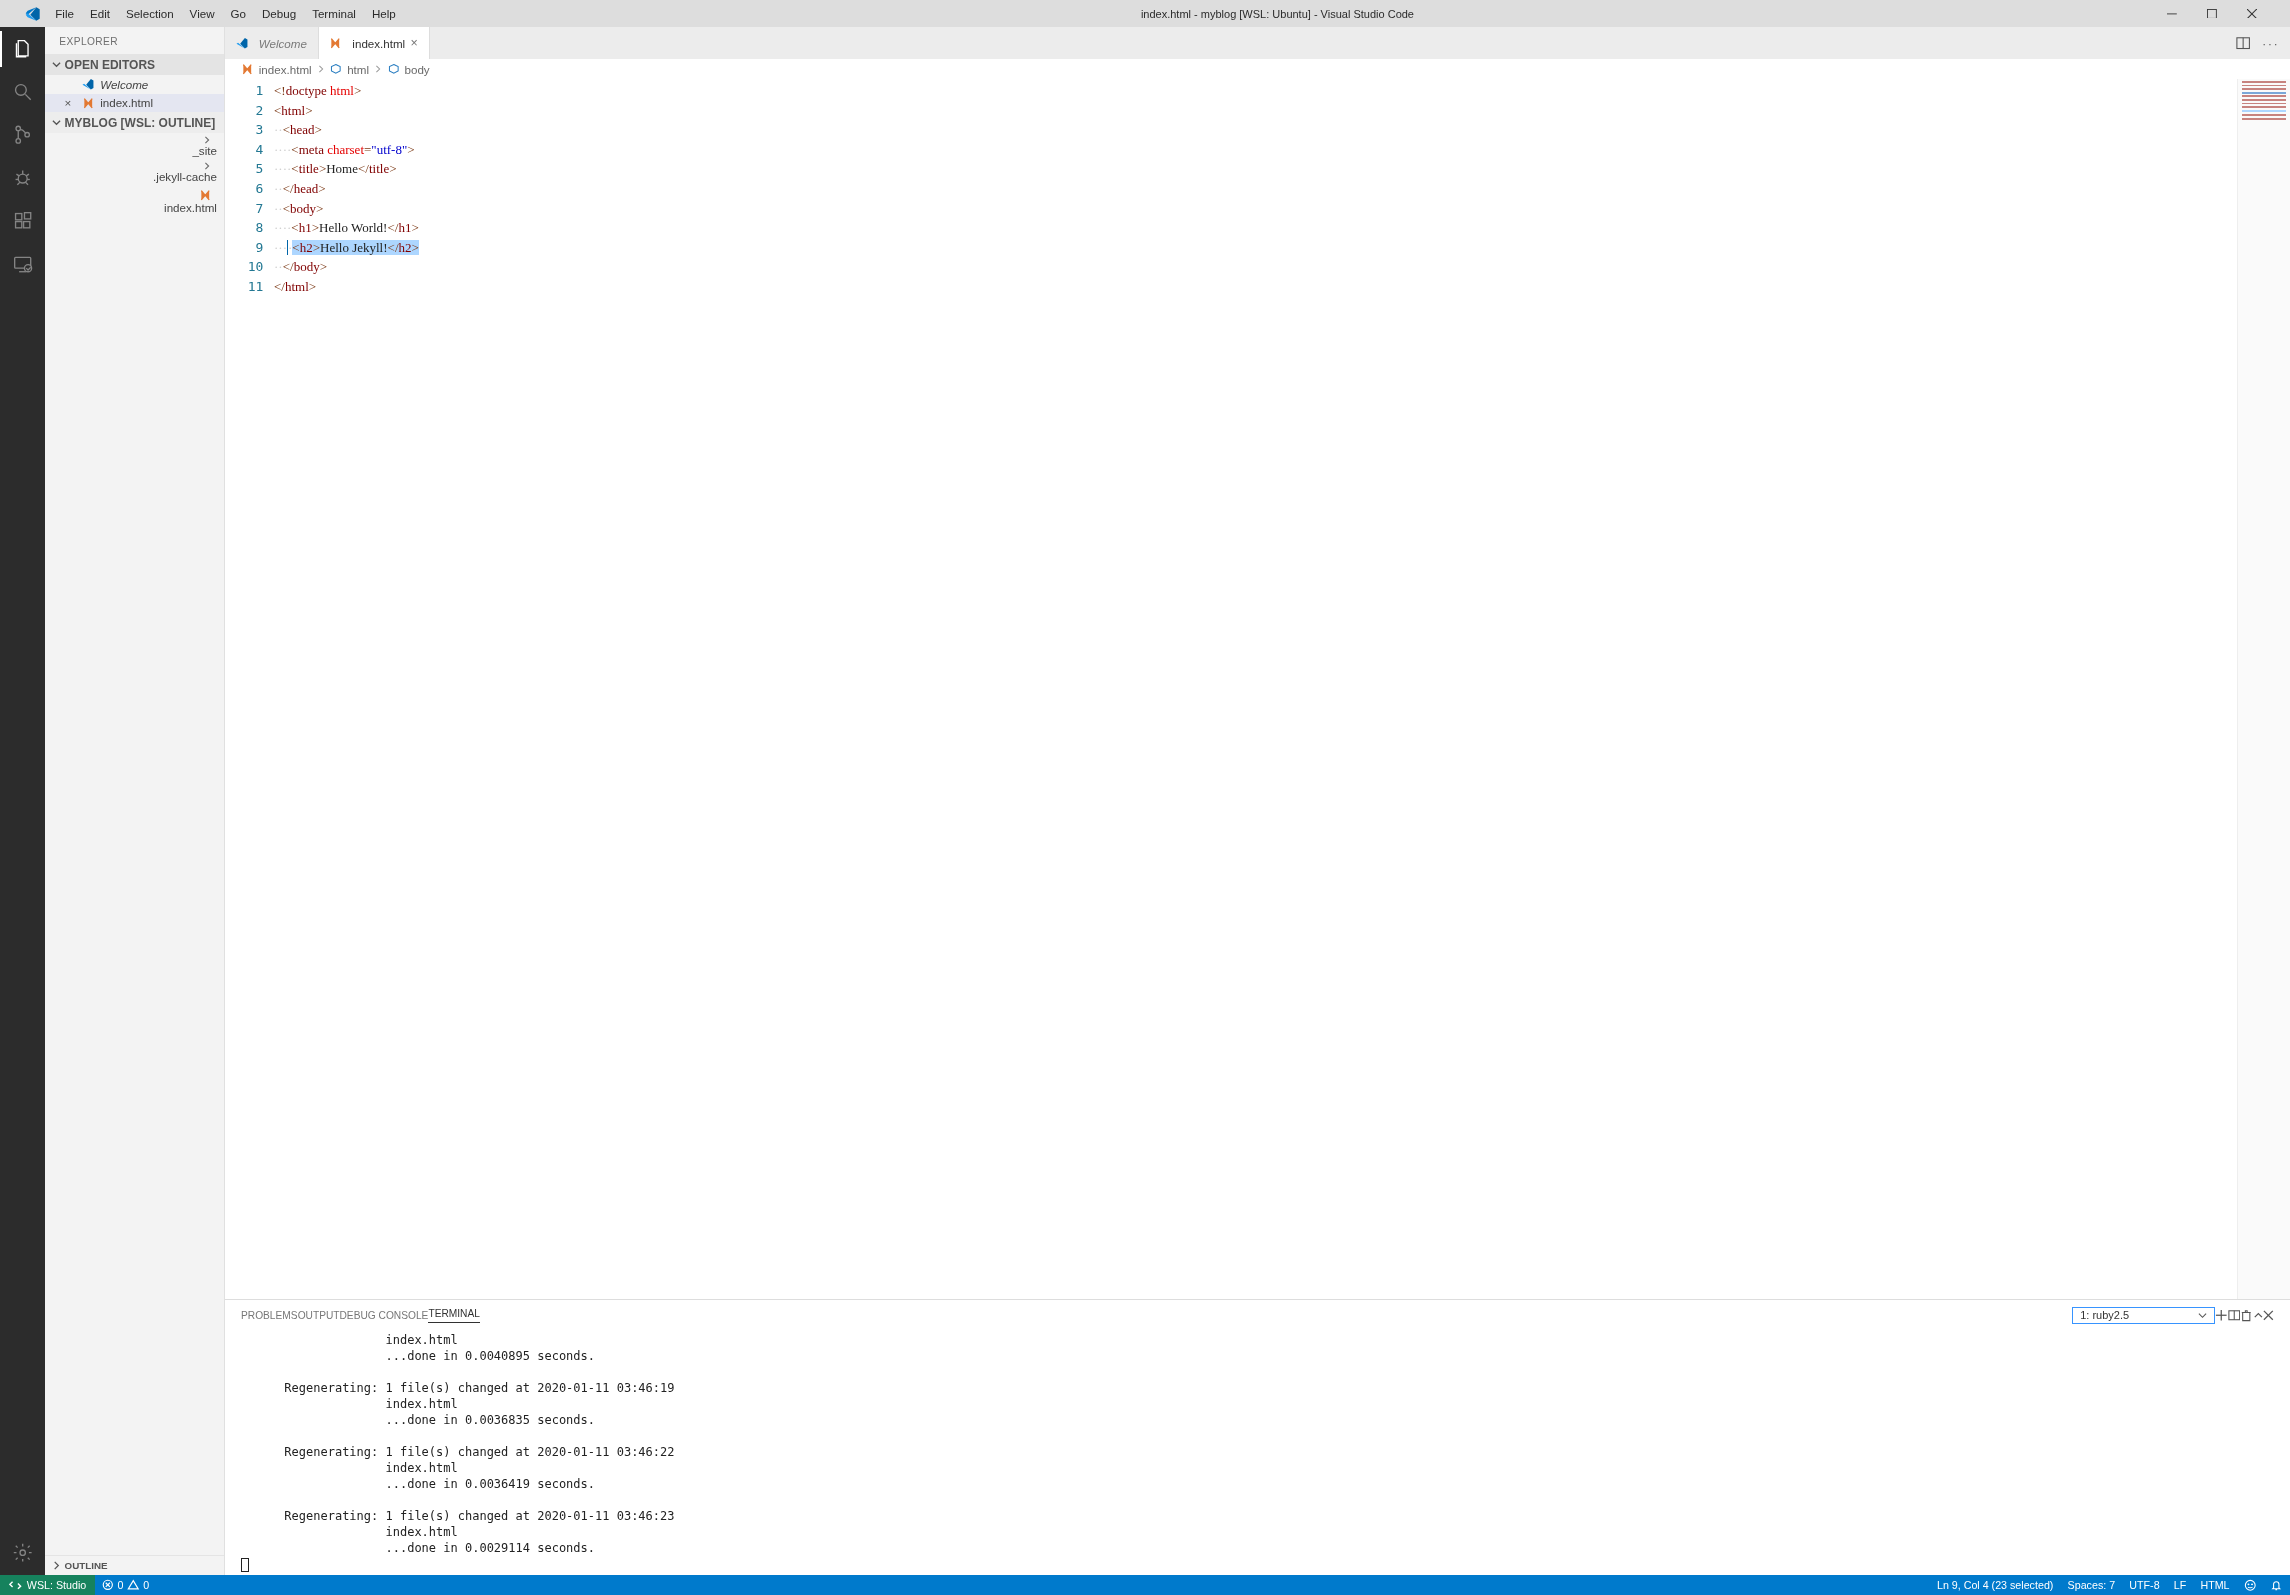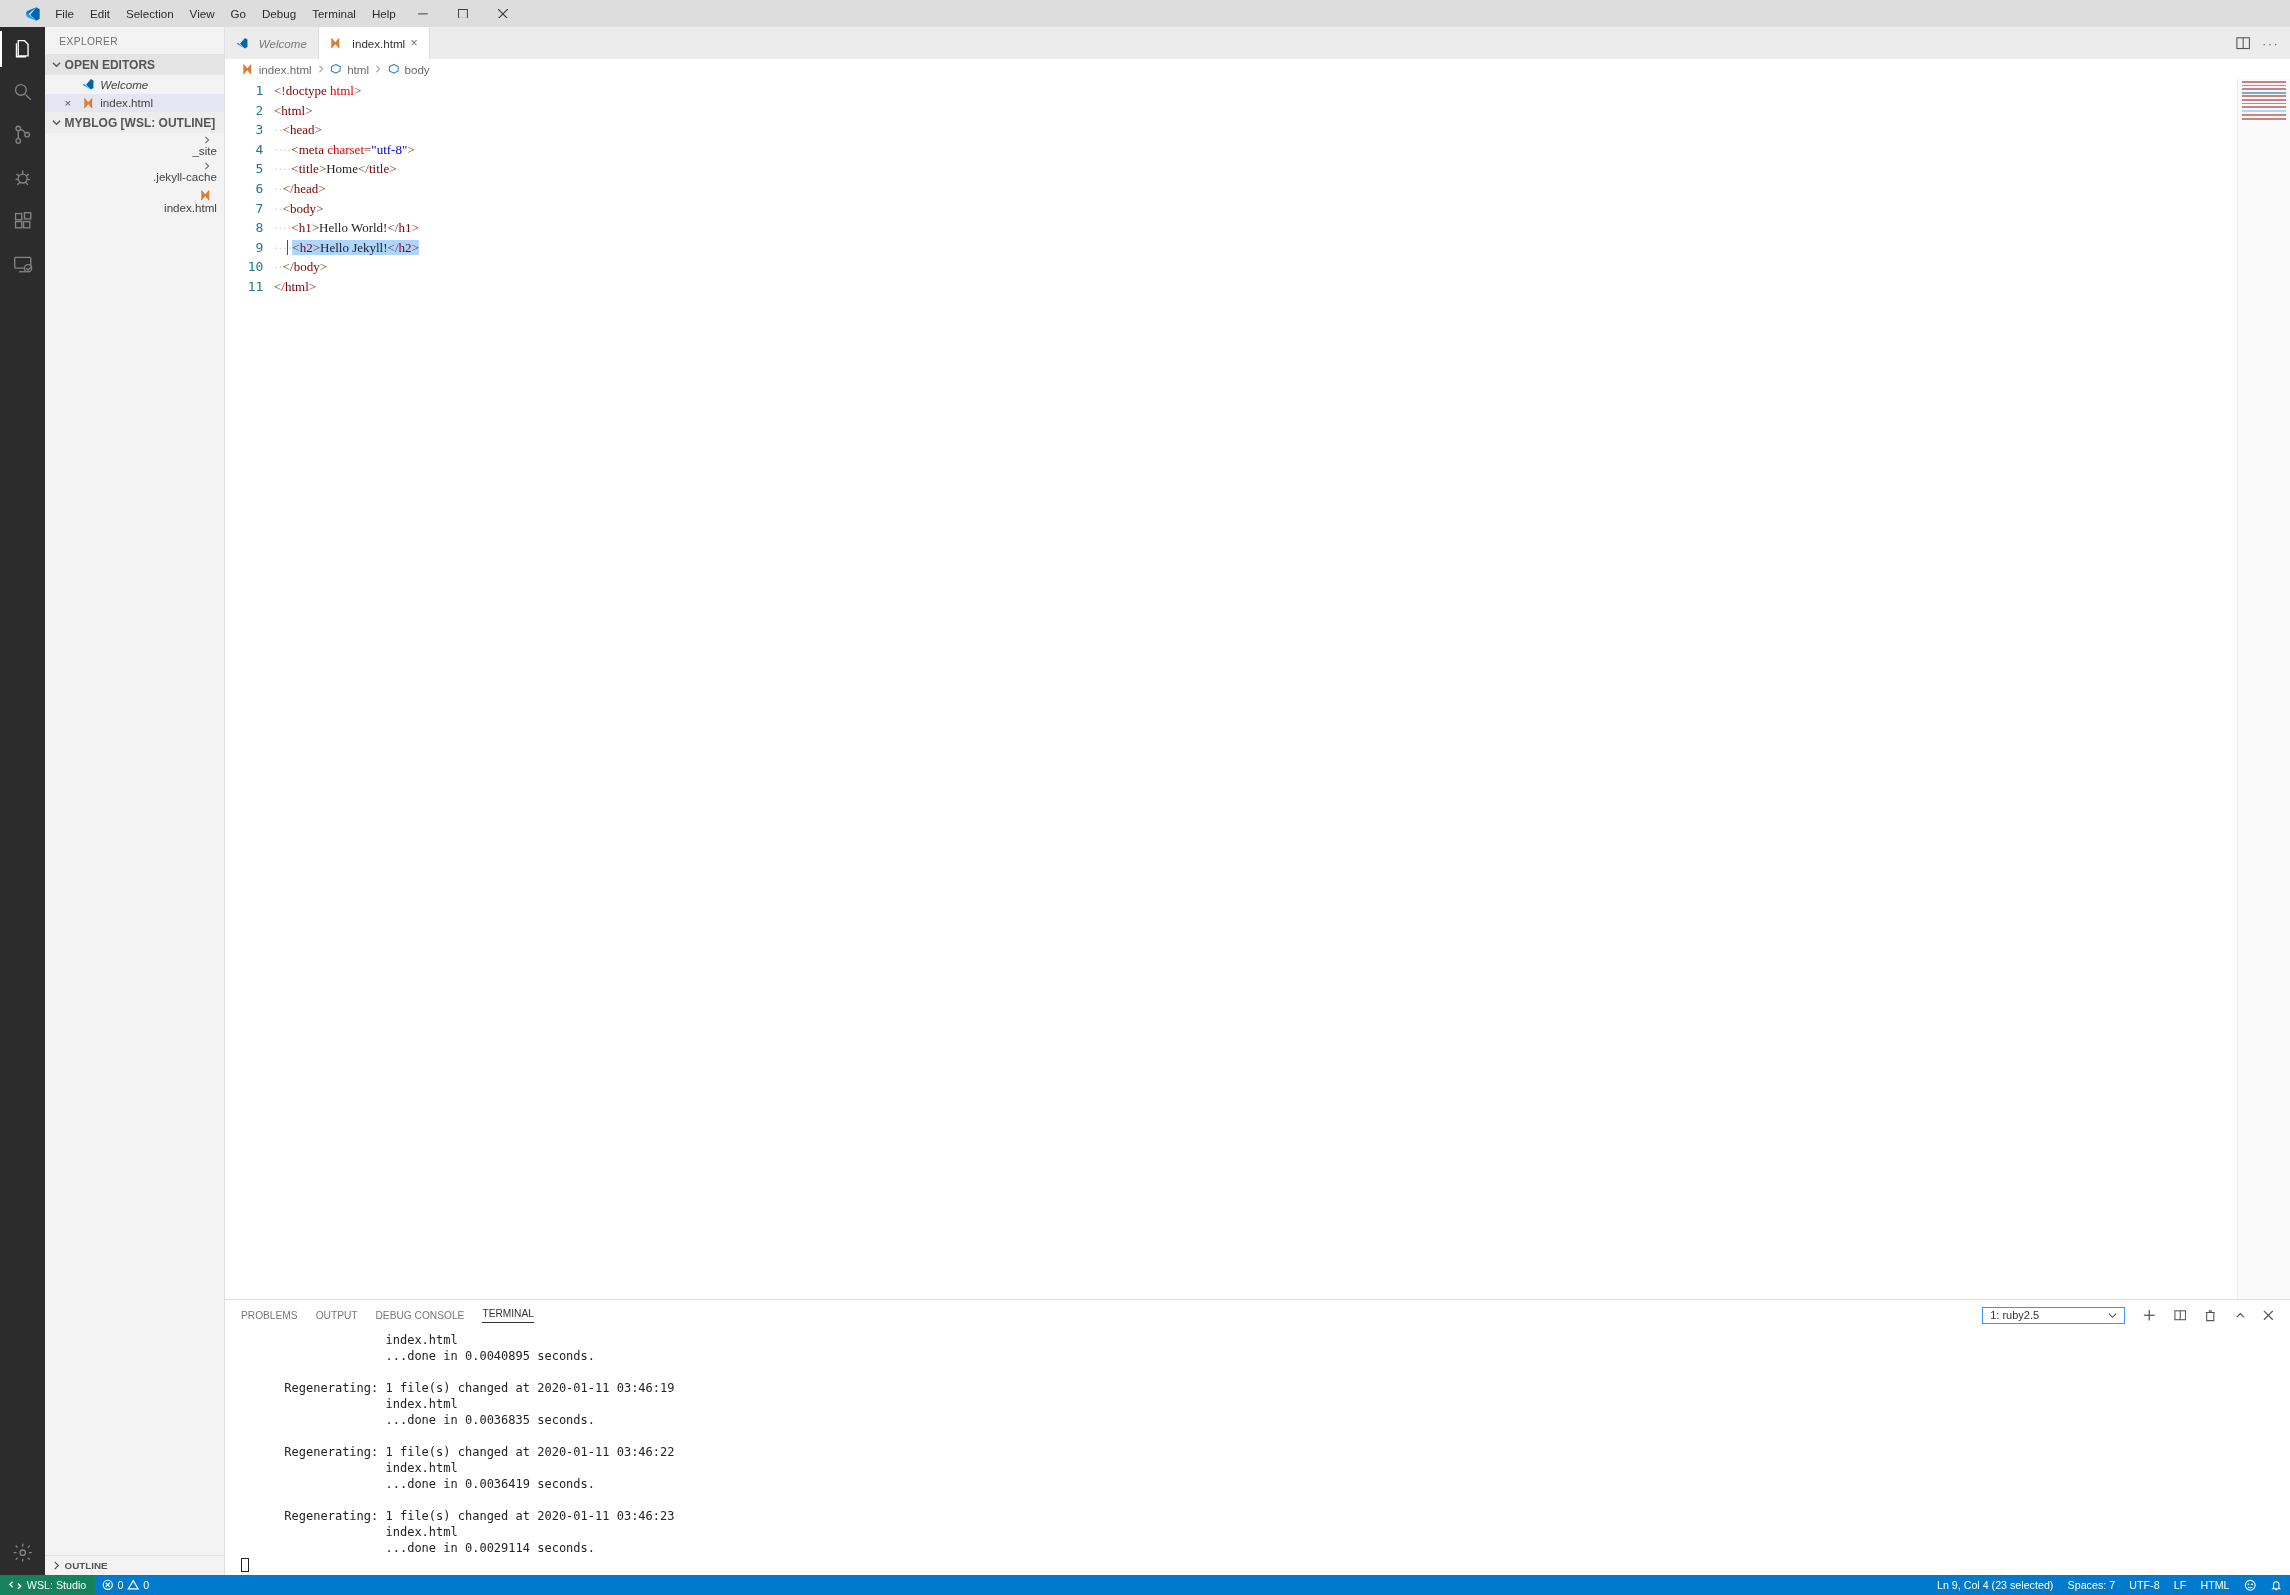--- a/index.html
+++ b/index.html
@@ -61,21 +61,21 @@
   .tok-str { color:#0000cd; }
   .tok-text { color:#222; }
   .ws { color:#d0d0d0; }
   .sel { background:#add6ff; }
   .cursor { border-left:1.8px solid #0065a9; }
   .minimap { width:53px; background:#fafafa; border-left:0.9px solid #eee; position:relative; }
   .minimap .mm-line { height:1.8px; margin:1.8px 3.6px; background:#c7837f; }
   .minimap .mm-line.blue { background:#7aa7d8; }
 
   .panel { border-top:0.9px solid #ddd; display:flex; flex-direction:column; background:#fff; height:276px; }
-  .panel-tabs { display:flex; align-items:center; padding:0 16px; height:30px; gap:18px; font-size:10.2px; color:#777;justify-content:center; }
+  .panel-tabs { display:flex; align-items:center; padding:0 16px; height:30px; font-size:10.2px; color:#777;justify-content:center; }
   .panel-tabs .ptab { cursor:pointer; }
   .panel-tabs .ptab.active { color:#323232; border-bottom:0.9px solid #323232; padding-bottom:3.6px; }
   .panel-tabs .gap { flex:1; }
   .panel-tabs .dropdown { border:0.9px solid #3794ff; padding:1.8px 7.1px; min-width:143px; font-size:11px; color:#333; display:flex; align-items:center; justify-content:space-between; cursor:pointer; }
   .panel-tabs .pact { color:#555; cursor:pointer; font-size:12.5px; }
   .terminal { flex:1; overflow:auto; font-family:Consolas,monospace; font-size:12px; line-height:16px; color:#222; padding:1.8px 16px 9px; white-space:pre; }
   .term-cursor { display:inline-block; width:8px; height:14.3px; border:1.3px solid #222; vertical-align:bottom; }
 
   .statusbar { height:19.6px; background:#007acc; color:#fff; display:flex; align-items:center; font-size:10.7px; }
   .statusbar .remote { background:#16825d; height:100%; display:flex; align-items:center; padding:0 9px; gap:5.3px; }
@@ -99,20 +99,21 @@
   <div class="menubar" id="menubar">
       <div class="menu-item">File</div>
       <div class="menu-item">Edit</div>
       <div class="menu-item">Selection</div>
       <div class="menu-item">View</div>
       <div class="menu-item">Go</div>
       <div class="menu-item">Debug</div>
       <div class="menu-item">Terminal</div>
       <div class="menu-item">Help</div>
     </div>
+  <div class="title">index.html - myblog [WSL: Ubuntu] - Visual Studio Code</div>
   <div class="window-controls">
     <div class="ctl">
       <svg width="9.8" height="9.8" viewBox="0 0 11 11">
           <line x1="0" y1="5.5" x2="11" y2="5.5" stroke="#333" stroke-width="1"></line>
         </svg>
     </div>
     <div class="ctl">
       <svg width="9.8" height="9.8" viewBox="0 0 11 11">
           <rect x="0.5" y="0.5" width="10" height="10" fill="none" stroke="#333" stroke-width="1"></rect>
         </svg>

